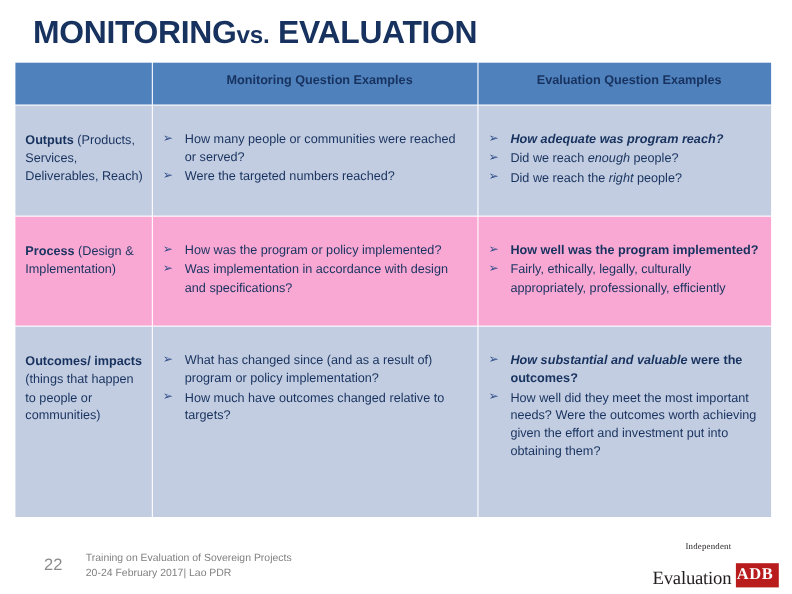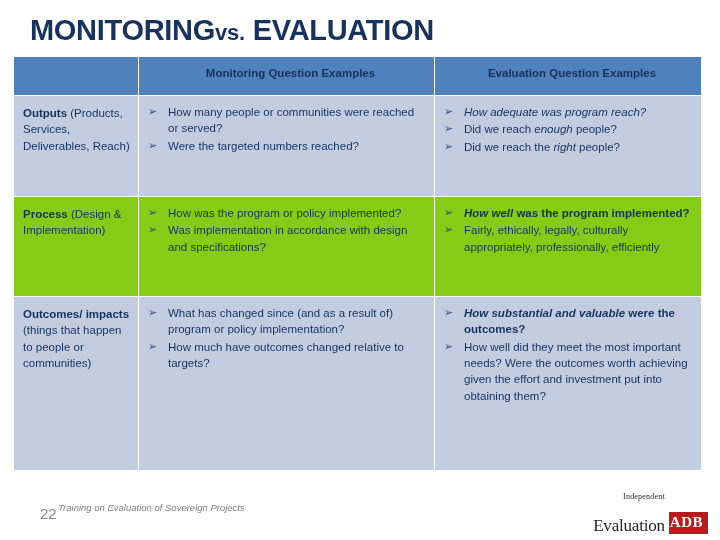--- a/index.html
+++ b/index.html
@@ -70,24 +70,25 @@
     display: block;
     color: #17325e;
     font-size: 11.5px;
     font-weight: bold;
     padding: 9px 0 0 8px;
     line-height: 1.25;
   }
 
   
   .row-a td { background: #c3cde1; }
-  .row-b td { background: #84cc16; }
+  .row-b td { background: #f9a8d4; }
 
   .cell-inner {
     padding: 8px 8px 10px 8px;
+    margin-top: 15px;
   }
   .cat-cell .cell-inner {
     padding: 9px 4px 10px 9px;
   }
 
   .cat-text {
     color: #17325e;
     font-size: 11.5px;
     line-height: 1.42;
   }
@@ -132,26 +133,25 @@
   }
   .page-number {
     position: absolute;
     left: 40px;
     top: 7px;
     font-size: 15px;
     color: #8b8b8b;
   }
   .footer-text {
     position: absolute;
-    left: 58px;
+    left: 78px;
     top: 3px;
     font-size: 9.5px;
     color: #7f7f7f;
     line-height: 1.45;
-    font-style: italic;
   }
   .logo-block {
     position: absolute;
     right: 12px;
     top: 2px;
     height: 34px;
     display: flex;
     align-items: flex-end;
   }
   .logo-words {
@@ -226,21 +226,21 @@
           <div class="cell-inner">
             <ul class="qlist">
               <li><span class="bullet">➢</span><span>How many people or communities were reached or served?</span></li>
               <li><span class="bullet">➢</span><span>Were the targeted numbers reached?</span></li>
             </ul>
           </div>
         </td>
         <td>
           <div class="cell-inner">
             <ul class="qlist">
-              <li><span class="bullet">➢</span><span class=""><span style="font-weight: normal; font-style: italic;">How adequate was program reach?</span><b></b></span></li>
+              <li><span class="bullet">➢</span><span class=""><span style="font-weight: bold; font-style: italic;">How adequate was program reach?</span><b></b></span></li>
               <li><span class="bullet">➢</span><span> Did we reach <i>enough</i> people?</span></li>
               <li><span class="bullet">➢</span><span>Did we reach the <i>right</i> people?</span></li>
             </ul>
           </div>
         </td>
       </tr>
 
       <tr class="row-b row-process">
         <td class="cat-cell">
           <div class="cell-inner">
@@ -254,21 +254,21 @@
           <div class="cell-inner">
             <ul class="qlist">
               <li><span class="bullet">➢</span><span>How was the program or policy implemented?</span></li>
               <li><span class="bullet">➢</span><span>Was implementation in accordance with design and specifications?</span></li>
             </ul>
           </div>
         </td>
         <td>
           <div class="cell-inner">
             <ul class="qlist">
-              <li><span class="bullet">➢</span><span class=""><span style="font-weight: bold; font-style: italic; text-align: center;">How well</span><b> was the program implemented?</b></span></li>
+              <li><span class="bullet">➢</span><span class=""><span style="font-weight: bold;  text-align: center;">How well</span><b> was the program implemented?</b></span></li>
               <li><span class="bullet">➢</span><span>Fairly, ethically, legally, culturally appropriately, professionally, efficiently</span></li>
             </ul>
           </div>
         </td>
       </tr>
 
       <tr class="row-a row-outcomes">
         <td class="cat-cell">
           <div class="cell-inner">
             <div class="cat-text">
@@ -295,20 +295,21 @@
         </td>
       </tr>
 
     </tbody>
   </table>
 
   <div class="footer">
     <div class="page-number">22</div>
     <div class="footer-text">
       <div>Training on Evaluation of Sovereign Projects</div>
+      <div>20-24 February 2017| Lao PDR</div>
     </div>
     <div class="logo-block">
       <div class="logo-words">
         <span class="independent">Independent</span>
         <span class="evaluation">Evaluation</span>
       </div>
       <div class="logo-adb">ADB</div>
     </div>
   </div>
 

